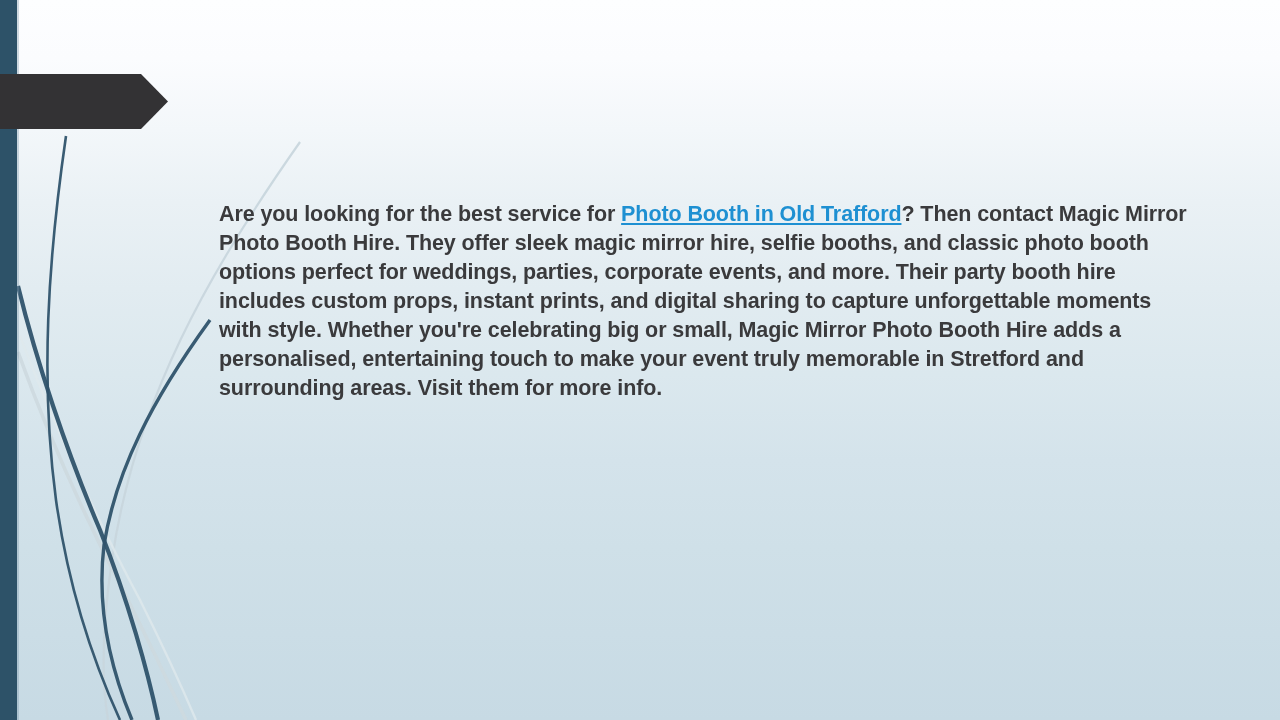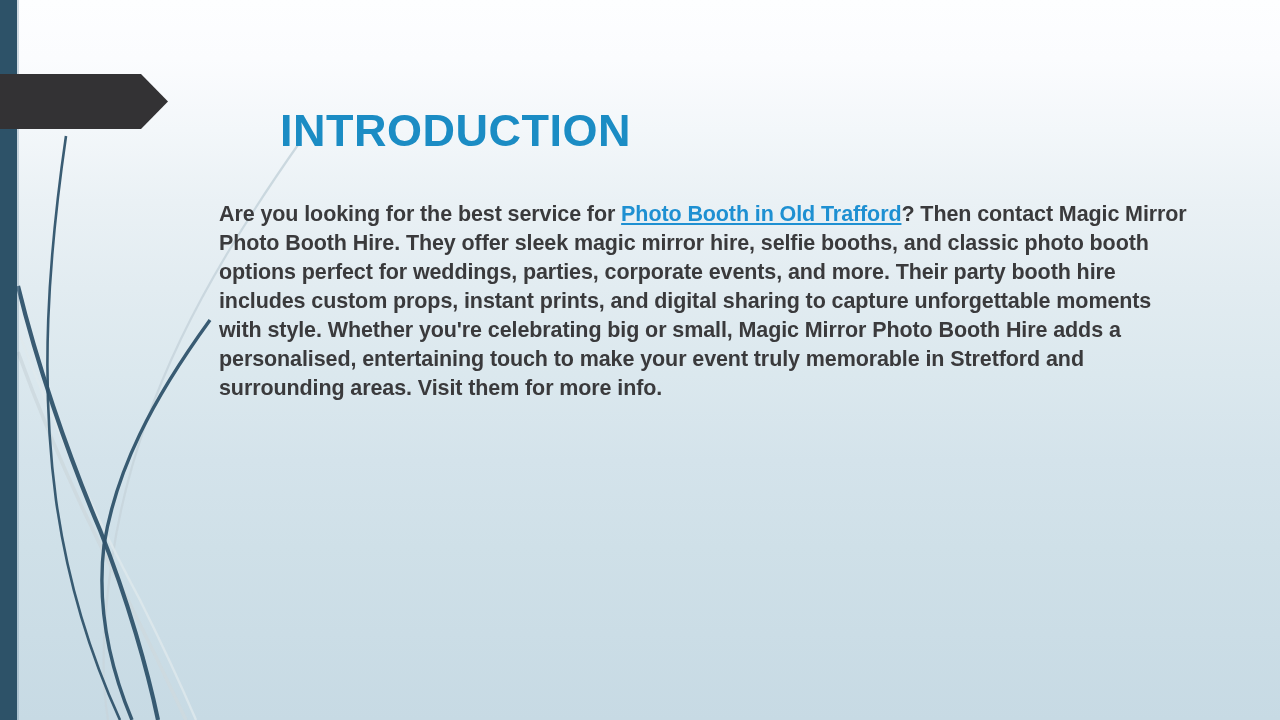--- a/index.html
+++ b/index.html
@@ -113,17 +113,16 @@
     <path d="M 66 136 C 48 260, 40 380, 56 500 C 70 600, 98 672, 120 720" fill="none" stroke="#2f536b" stroke-width="2.6" opacity="0.95"></path>
     <path d="M 18 286 C 36 360, 66 450, 100 530 C 128 600, 148 672, 158 720" fill="none" stroke="#2f536b" stroke-width="4.2" opacity="0.95"></path>
     <path d="M 210 320 C 152 400, 116 470, 104 545 C 96 612, 112 672, 132 720" fill="none" stroke="#2f536b" stroke-width="3.4" opacity="0.95"></path>
   </svg>
 
   <div id="left-bar"></div>
   <div id="left-bar-edge"></div>
 
   <div id="title-arrow"></div>
 
-  <h1 id="slide-title">INTRODUCTION</h1>
 
   <p id="body-block"><span>Are you looking for the best service for </span><a class="link" href="#">Photo Booth in Old Trafford</a><span>? Then contact Magic Mirror Photo Booth Hire. They offer sleek magic mirror hire, selfie booths, and classic photo booth options perfect for weddings, parties, corporate events, and more. Their party booth hire includes custom props, instant prints, and digital sharing to capture unforgettable moments with style. Whether you're celebrating big or small, Magic Mirror Photo Booth Hire adds a personalised, entertaining touch to make your event truly memorable in Stretford and surrounding areas. Visit them for more info.</span></p>
 
 </div>
 
 </body></html>

